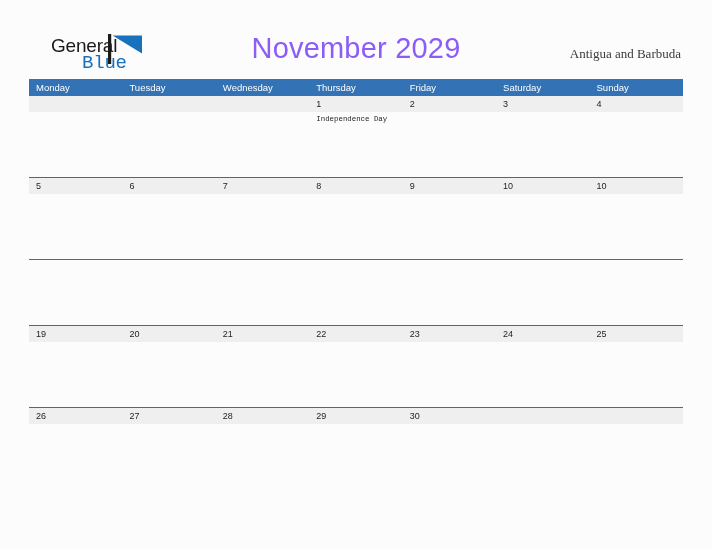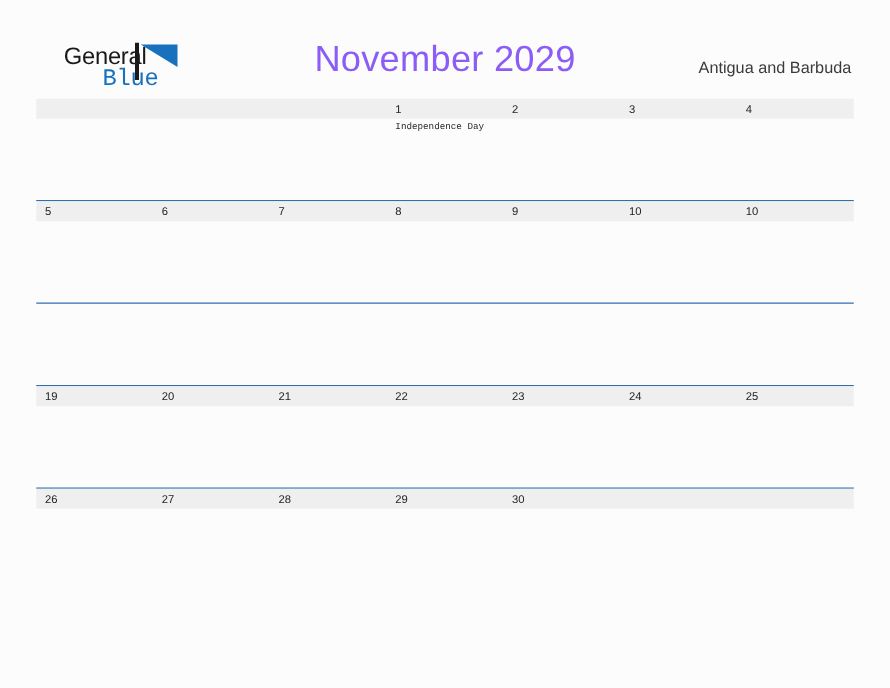--- a/index.html
+++ b/index.html
@@ -77,21 +77,21 @@
   }
 
   
   .country {
     position: absolute;
     right: 31px;
     top: 46px;
     font-size: 13px;
     line-height: 16px;
     color: #3a3a3a;
-    font-family: Liberation Sans, sans-serif;
+    font-family: Liberation Serif, serif;
     white-space: nowrap;
   }
 
   
   .calendar {
     position: absolute;
     left: 29px;
     top: 79px;
     width: 654px;
   }
@@ -174,20 +174,29 @@
     <span class="logo-blue">Blue</span>
   </div>
 
   <div class="month-title">November 2029</div>
 
   <div class="country">Antigua and Barbuda</div>
 
 </div>
 
 <div class="calendar">
+  <div class="weekday-row" id="weekday-row">
+      <div class="weekday-cell">Monday</div>
+      <div class="weekday-cell">Tuesday</div>
+      <div class="weekday-cell">Wednesday</div>
+      <div class="weekday-cell">Thursday</div>
+      <div class="weekday-cell">Friday</div>
+      <div class="weekday-cell">Saturday</div>
+      <div class="weekday-cell">Sunday</div>
+    </div>
   <div id="weeks-container">
       <div class="week-row">
         <div class="date-band">
           <div class="date-cell"></div>
           <div class="date-cell"></div>
           <div class="date-cell"></div>
           <div class="date-cell">1</div>
           <div class="date-cell">2</div>
           <div class="date-cell">3</div>
           <div class="date-cell">4</div>

